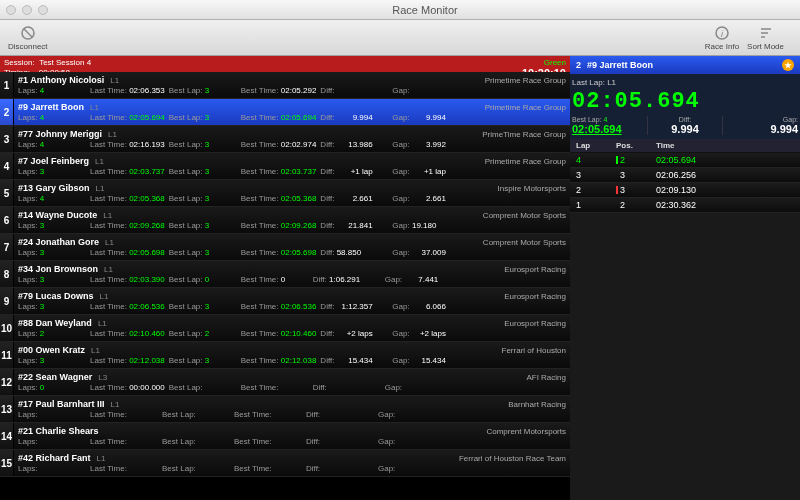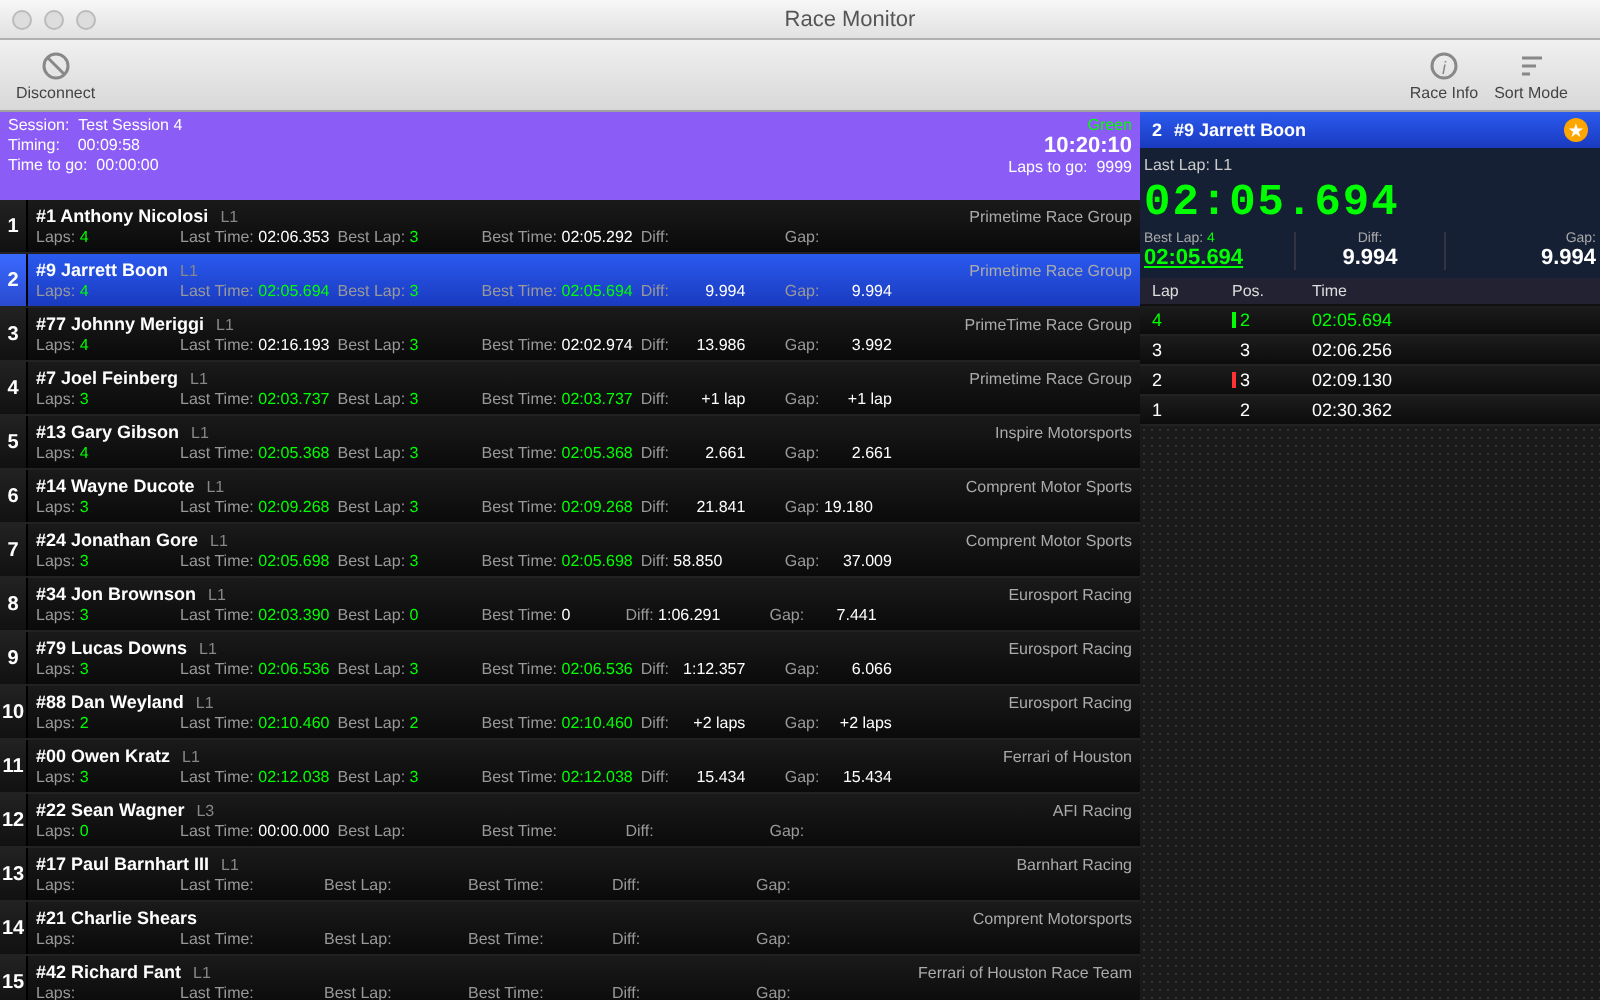--- a/index.html
+++ b/index.html
@@ -8,21 +8,21 @@
 .dots{display:flex;gap:6px;margin-right:8px}
 .dot{width:10px;height:10px;border-radius:50%;background:#ddd;border:1px solid #bbb}
 .titlebar .title{flex:1;text-align:center;color:#555;font-weight:500}
 .toolbar{height:36px;background:linear-gradient(#f0f0f0,#d8d8d8);border-bottom:1px solid #a0a0a0;display:flex;align-items:center;padding:0 8px;color:#444;font-size:8px}
 .tbtn{display:flex;flex-direction:column;align-items:center;margin-right:8px;gap:1px}
 .tbtn svg{width:16px;height:16px}
 .toolbar .spacer{flex:1}
 .main{display:flex;height:444px;background:#000}
 .left{width:570px;display:flex;flex-direction:column;background:#000}
 .right{width:230px;background:#1a1a1a;display:flex;flex-direction:column}
-.session-bar{height:44px;background:#8b5cf6;color:#fff;font-size:8px;padding:2px 4px;display:flex;justify-content:space-between}
+.session-bar{height:16px;background:#b91c1c;color:#fff;font-size:8px;padding:2px 4px;display:flex;justify-content:space-between}
 .session-left div{line-height:10px}
 .session-right{text-align:right}
 .session-right .green{color:#0f0}
 .session-right .time{font-size:11px;font-weight:bold}
 .rows{flex:1;overflow:hidden}
 .row{height:27px;display:flex;border-bottom:1px solid #222;font-size:8px;background:linear-gradient(#1a1a1a,#0a0a0a)}
 .row.selected{background:linear-gradient(#2a5aef,#1a3abf)}
 .pos{width:14px;display:flex;align-items:center;justify-content:center;font-size:10px;font-weight:bold;background:linear-gradient(#222,#111);border-right:1px solid #000}
 .row.selected .pos{background:linear-gradient(#3a6aff,#2a4acf)}
 .rowcontent{flex:1;padding:2px 4px;display:flex;flex-direction:column;justify-content:center;gap:1px}
@@ -42,21 +42,21 @@
 .detail-head .star{margin-left:auto;width:12px;height:12px;background:#ffa500;border-radius:50%;display:flex;align-items:center;justify-content:center;font-size:8px;color:#fff}
 .detail-body{background:#162035;padding:4px 2px}
 .lastlap-lbl{font-size:8px;color:#ccc}
 .bigtime{font-size:22px;font-weight:bold;color:#0f0;font-family:"Courier New",monospace;letter-spacing:1px;margin:2px 0}
 .triple{display:flex;gap:0;margin-top:2px}
 .triple .col{flex:1;border-left:1px solid #334}
 .triple .col:first-child{border-left:none}
 .triple .clbl{font-size:7px;color:#aaa}
 .triple .cval{font-size:11px;font-weight:bold}
 .triple .cval.green{color:#0f0;text-decoration:underline}
-.laphead{display:flex;background:#223;padding:2px 6px;font-size:8px;font-weight:normal;color:#ddd;border-bottom:1px solid #111}
+.laphead{display:flex;background:#223;padding:2px 6px;font-size:8px;font-weight:bold;color:#ddd;border-bottom:1px solid #111}
 .laphead div:nth-child(1){width:40px}
 .laphead div:nth-child(2){width:40px}
 .laphead div:nth-child(3){flex:1}
 .laprow{display:flex;padding:2px 6px;font-size:9px;background:linear-gradient(#1c1c1c,#0c0c0c);border-bottom:1px solid #222}
 .laprow div:nth-child(1){width:40px}
 .laprow div:nth-child(2){width:40px;display:flex;align-items:center;gap:2px}
 .laprow div:nth-child(3){flex:1}
 .laprow.best{color:#0f0}
 .pind{width:2px;height:8px}
 .pind.up{background:#0f0}

